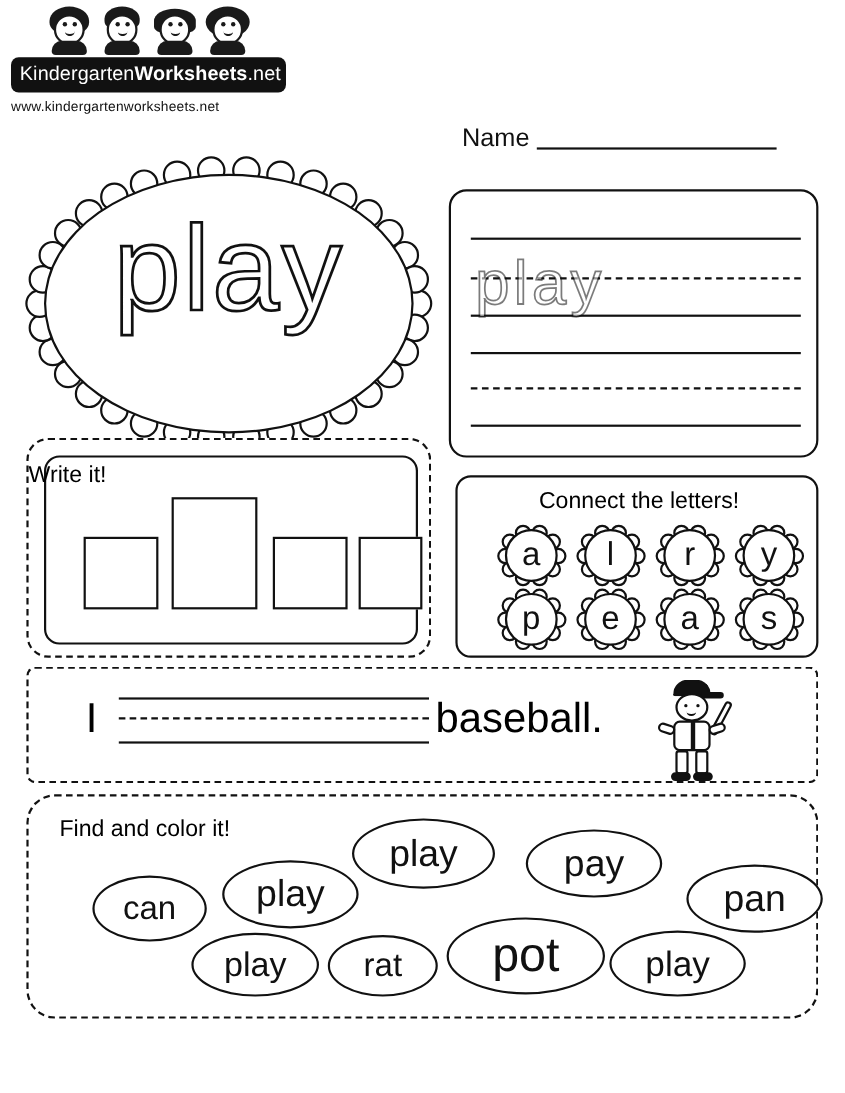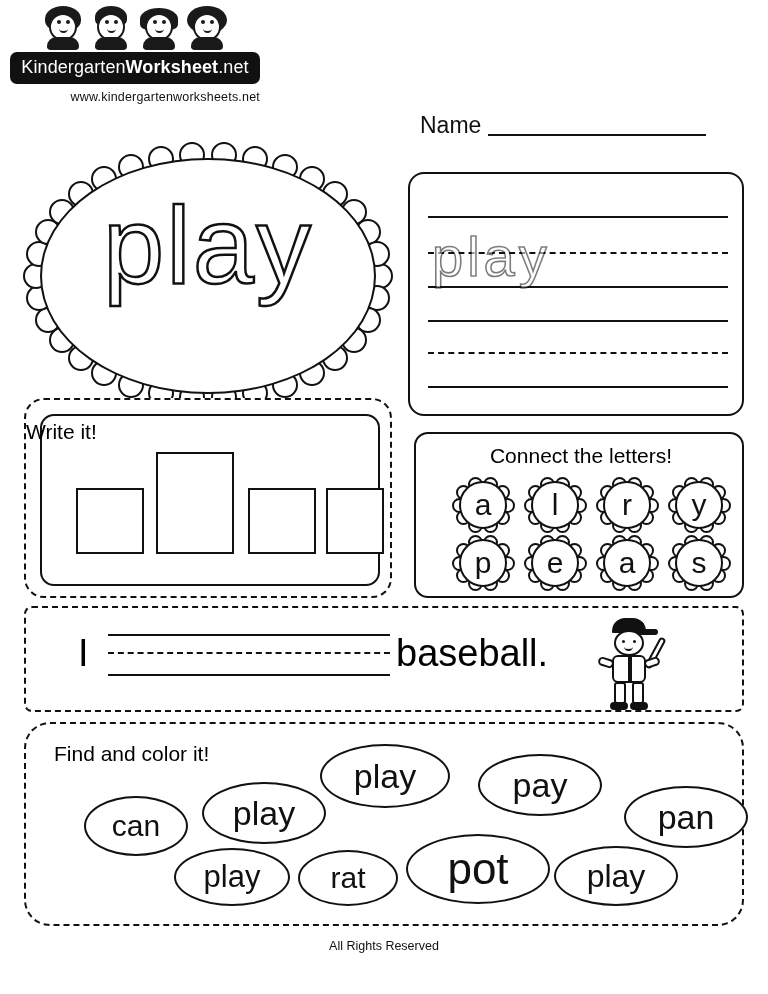--- a/index.html
+++ b/index.html
@@ -31,21 +31,21 @@
 
   .logo-bar {
     margin-top:2px;
     background:#111; color:#fff; border-radius:7px;
     padding:5px 8px 6px; text-align:center;
     font-size:18px; font-weight:700; letter-spacing:.1px;
     font-family:"Liberation Sans", sans-serif;
     white-space:nowrap;
   }
   .logo-bar .thin { font-weight:400; }
-  .logo-url { text-align:right; font-size:12.5px; color:#111; margin-top:6px; letter-spacing:.2px; }
+  .logo-url { text-align:left; font-size:12.5px; color:#111; margin-top:6px; letter-spacing:.2px; }
 
   .title {
     position:absolute; left:272px; top:35px; width:480px;
     font-family:"Liberation Serif", serif;
     font-size:30px; letter-spacing:.3px;
     color:#111; white-space:nowrap;
   }
 
   .name-row { position:absolute; left:420px; top:112px; width:320px; }
   .name-label { font-size:23px; color:#111; display:inline-block; }
@@ -197,21 +197,21 @@
         </div>
         <div class="kid k4">
           <div class="hair"></div>
             <div class="face"></div>
             <div class="eye l"></div>
             <div class="eye r"></div>
             <div class="mouth"></div>
             <div class="body"></div>
         </div>
       </div>
-      <div class="logo-bar"><span class="thin">Kindergarten</span><span>Worksheet</span><span class="thin">.net</span></div>
+      <div class="logo-bar"><span class="thin">Kindergarten</span><span>Worksheets</span><span class="thin">.net</span></div>
       <div class="logo-url">www.kindergartenworksheets.net</div>
     </div>
 
   </div>
 
   <div class="name-row">
     <span class="name-label">Name</span>
     <span class="name-line"></span>
   </div>
 
@@ -438,16 +438,15 @@
         <div class="bubble" style="left: 598px; top: 62px; width: 124px; height: 62px; font-size: 34px;">pan</div>
         <div class="bubble" style="left: 58px; top: 72px; width: 104px; height: 60px; font-size: 30px;">can</div>
         <div class="bubble" style="left: 148px; top: 124px; width: 116px; height: 58px; font-size: 31px;">play</div>
         <div class="bubble" style="left: 272px; top: 126px; width: 100px; height: 56px; font-size: 30px;">rat</div>
         <div class="bubble" style="left: 380px; top: 110px; width: 144px; height: 70px; font-size: 44px;">pot</div>
         <div class="bubble" style="left: 528px; top: 122px; width: 124px; height: 60px; font-size: 32px;">play</div>
       </div>
   </div>
 
   <div class="footer">
-    <div>All Rights Reserved</div>
   </div>
 
 </div>
 
 </body></html>

